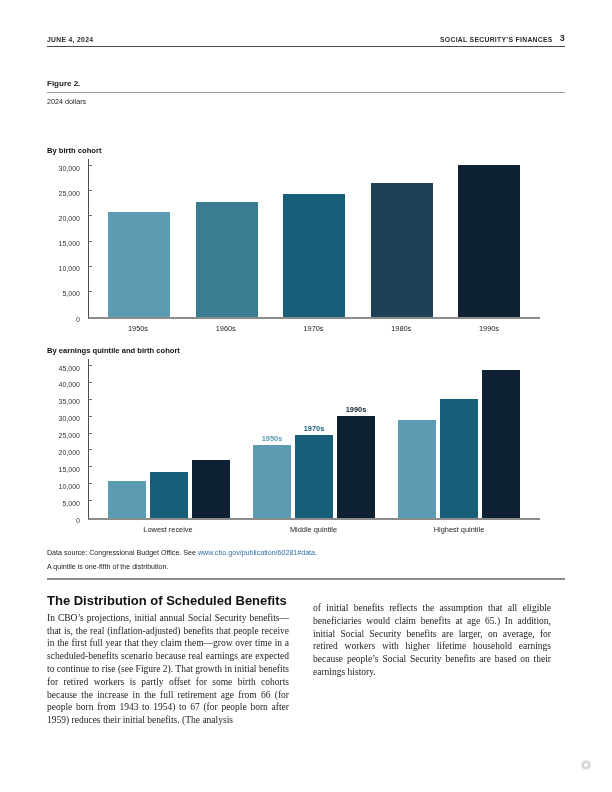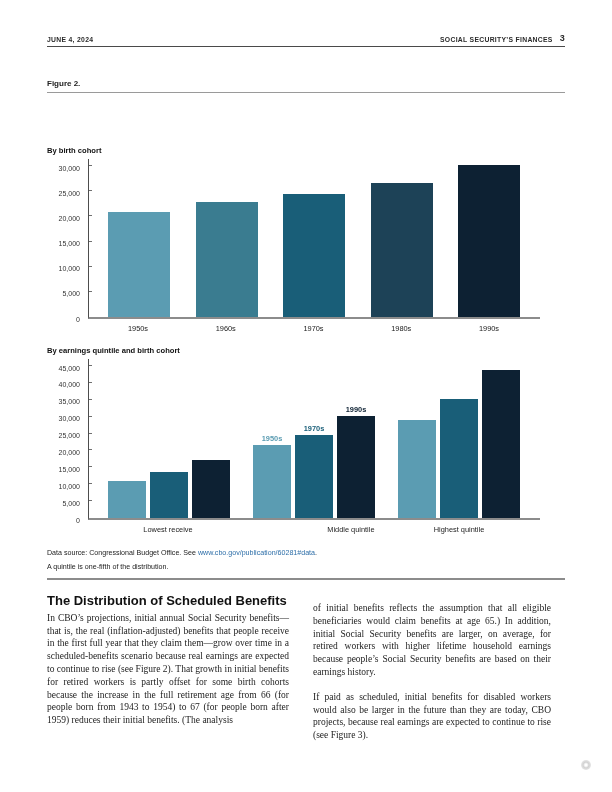--- a/index.html
+++ b/index.html
@@ -71,20 +71,21 @@
   <div class="runhead">
     <span>JUNE 4, 2024</span>
     <span class="right">
       <span>SOCIAL SECURITY’S FINANCES</span>
       <span class="pagenum">3</span>
     </span>
   </div>
 
   <div class="fighead">
     <div class="fig-label">Figure 2.</div>
+    <div class="fig-units">2024 dollars</div>
   </div>
 
   <section class="chart" id="chart1">
     <div class="chart-title">By birth cohort</div>
     <div class="chart-body">
       <div class="yaxis" style="height: 160px;">
           <span class="ylab" style="bottom: -3.5px;">0</span>
           <span class="ylab" style="bottom: 21.6667px;">5,000</span>
           <span class="ylab" style="bottom: 46.8333px;">10,000</span>
           <span class="ylab" style="bottom: 72px;">15,000</span>
@@ -175,37 +176,36 @@
               <div class="bar-wrap" style="width: 38px;">
                 <div class="bar" style="width: 38px; height: 118.56px; background: rgb(25, 94, 120);"></div>
               </div>
               <div class="bar-wrap" style="width: 38px;">
                 <div class="bar" style="width: 38px; height: 148.284px; background: rgb(13, 33, 51);"></div>
               </div>
             </div>
           </div>
         <div class="labels-row">
             <div class="xlab" style="width: 122px;">Lowest receive</div>
-            <div class="xlab" style="width: 122px; text-align: right;">Middle quintile</div>
+            <div class="xlab" style="width: 122px;">Middle quintile</div>
             <div class="xlab" style="width: 122px;">Highest quintile</div>
           </div>
       </div>
     </div>
   </section>
 
   <div class="notes">
     <div><span>Data source: Congressional Budget Office. See </span><a href="#">www.cbo.gov/publication/60281#data</a><span>.</span></div>
     <div>A quintile is one-fifth of the distribution.</div>
   </div>
 
   <div class="bodytext">
     <div class="col col-left">
       <h2 class="body-heading">The Distribution of Scheduled Benefits</h2>
       <p>In CBO’s projections, initial annual Social Security benefits—that is, the real (inflation-adjusted) benefits that people receive in the first full year that they claim them—grow over time in a scheduled-benefits scenario because real earnings are expected to continue to rise (see Figure 2). That growth in initial benefits for retired workers is partly offset for some birth cohorts because the increase in the full retirement age from 66 (for people born from 1943 to 1954) to 67 (for people born after 1959) reduces their initial benefits. (The analysis</p>
     </div>
     <div class="col col-right">
       <p>of initial benefits reflects the assumption that all eligible beneficiaries would claim benefits at age 65.) In addition, initial Social Security benefits are larger, on average, for retired workers with higher lifetime household earnings because people’s Social Security benefits are based on their earnings history.</p>
-      <p>If paid as scheduled, initial benefits for disabled workers would also be larger in the future than they are today, CBO projects, because real earnings are expected to continue to rise (see Figure 3).</p>
     </div>
   </div>
 
   <div class="watermark"></div>
 </div>
 
 </body></html>

